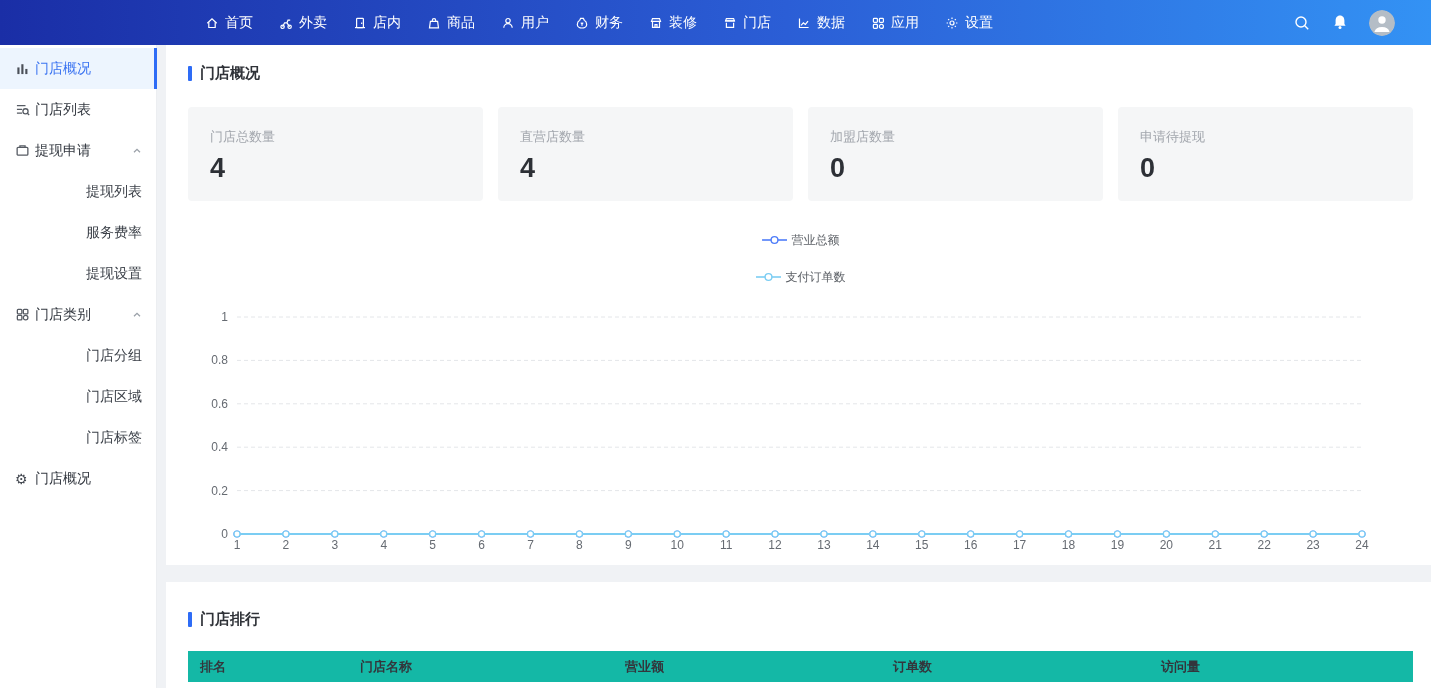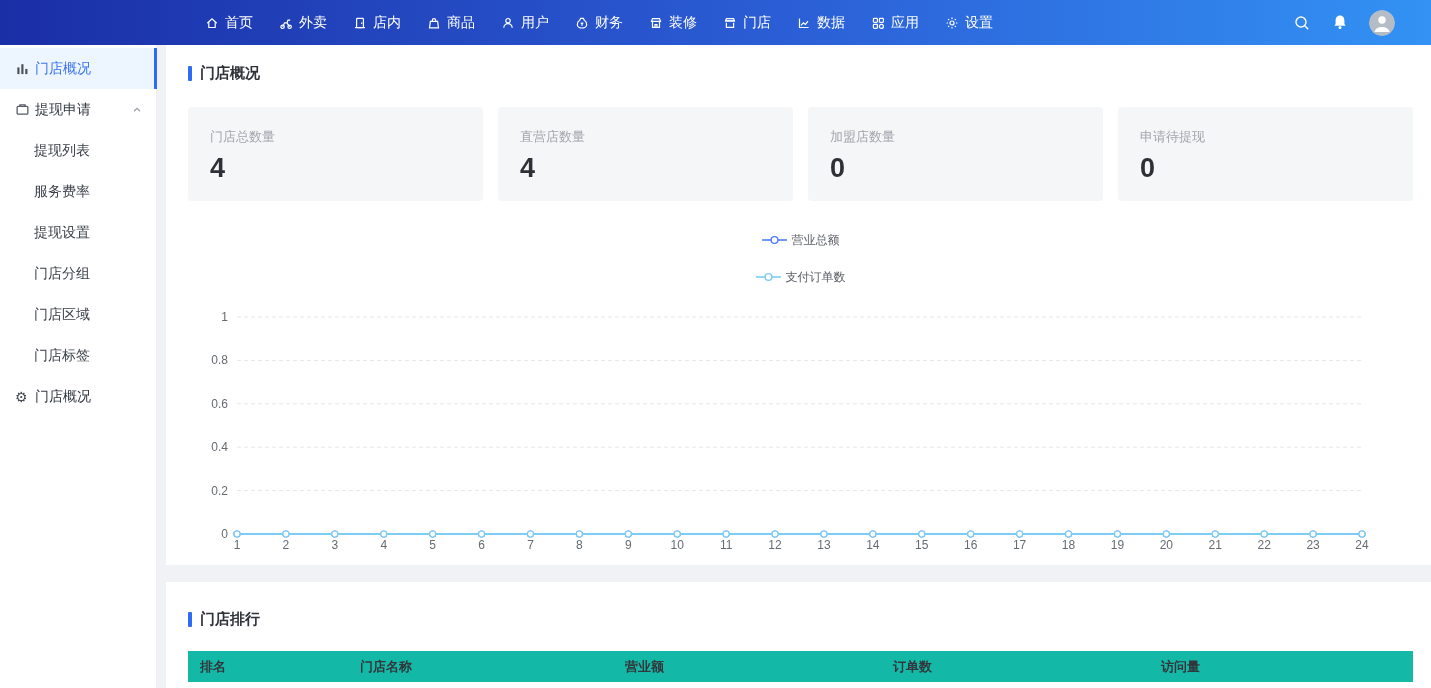--- a/index.html
+++ b/index.html
@@ -17,21 +17,21 @@
   .nav-right{margin-left:auto;margin-right:36px;display:flex;align-items:center;gap:21px;}
   .nav-right .tool{display:flex;align-items:center;cursor:pointer;}
   .avatar-wrap{width:26px;height:26px;border-radius:50%;overflow:hidden;}
 
   
   .sidebar{position:fixed;top:45px;left:0;bottom:0;width:157px;background:#fff;
     border-right:1px solid #eceef1;padding-top:3px;}
   .side-item{height:41px;display:flex;align-items:center;padding:0 14px 0 15px;
     font-size:14px;color:#333840;cursor:pointer;position:relative;}
   .side-item .sicon{width:15px;margin-right:5px;display:flex;align-items:center;}
-  .side-item.child{padding-left:34px;color:#3c4149;}
+  .side-item.child{padding-left:34px;color:#3c4149;justify-content:flex-end;}
   .side-item.selected{background:#edf5fe;color:#3b74f1;}
   .side-item.selected::after{content:"";position:absolute;right:-1px;top:0;bottom:0;
     width:3px;background:#2e6cf6;}
   .side-item .arrow{margin-left:auto;display:flex;}
   .uni-icon{font-family:"DejaVu Sans",sans-serif;font-size:14px;line-height:1;color:#454a52;}
 
   
   .main{margin-left:157px;padding-left:9px;height:643px;margin-top:45px;}
   .card{background:#fff;}
   .card1{padding:19px 18px 4px 22px;}
@@ -199,39 +199,65 @@
             <rect x="5.9" y="3" width="2" height="9.2"></rect>
             <rect x="9.6" y="7.4" width="2" height="4.8"></rect>
           </g>
         </svg>
       </span>
       <span>门店概况</span>
     </div>
     <div class="side-item">
       <span class="sicon">
         <svg width="15" height="15" viewBox="0 0 14 14" fill="none" stroke="#565b63" stroke-width="1.2">
+          <path d="M1.8 3.4 h8 M1.8 6.9 h4.8 M1.8 10.4 h4.8"></path>
+          <circle cx="9.8" cy="8.7" r="2.4"></circle>
+          <path d="M11.6 10.5 L13.2 12.1"></path>
+        </svg>
+      </span>
+      <span>门店列表</span>
+    </div>
+    <div class="side-item">
+      <span class="sicon">
+        <svg width="15" height="15" viewBox="0 0 14 14" fill="none" stroke="#565b63" stroke-width="1.2">
           <rect x="2" y="4" width="10" height="7.4" rx="1"></rect>
           <path d="M4.6 4 V2.6 H9.4 V4"></path>
         </svg>
       </span>
       <span>提现申请</span>
       <span class="arrow">
         <svg width="10" height="10" viewBox="0 0 10 10">
           <polyline points="2,6.3 5,3.4 8,6.3" fill="none" stroke="#9aa0a8" stroke-width="1.3"></polyline>
         </svg>
       </span>
     </div>
     <div class="side-item child">
       <span>提现列表</span>
     </div>
     <div class="side-item child">
       <span>服务费率</span>
     </div>
     <div class="side-item child">
       <span>提现设置</span>
+    </div>
+    <div class="side-item">
+      <span class="sicon">
+        <svg width="15" height="15" viewBox="0 0 14 14" fill="none" stroke="#565b63" stroke-width="1.2">
+          <rect x="2.2" y="2.2" width="4.2" height="4.2" rx="0.8"></rect>
+          <rect x="7.8" y="2.2" width="4.2" height="4.2" rx="0.8"></rect>
+          <rect x="2.2" y="7.8" width="4.2" height="4.2" rx="0.8"></rect>
+          <rect x="7.8" y="7.8" width="4.2" height="4.2" rx="2"></rect>
+        </svg>
+      </span>
+      <span>门店类别</span>
+      <span class="arrow">
+        <svg width="10" height="10" viewBox="0 0 10 10">
+          <polyline points="2,6.3 5,3.4 8,6.3" fill="none" stroke="#9aa0a8" stroke-width="1.3"></polyline>
+        </svg>
+      </span>
     </div>
     <div class="side-item child">
       <span>门店分组</span>
     </div>
     <div class="side-item child">
       <span>门店区域</span>
     </div>
     <div class="side-item child">
       <span>门店标签</span>
     </div>

